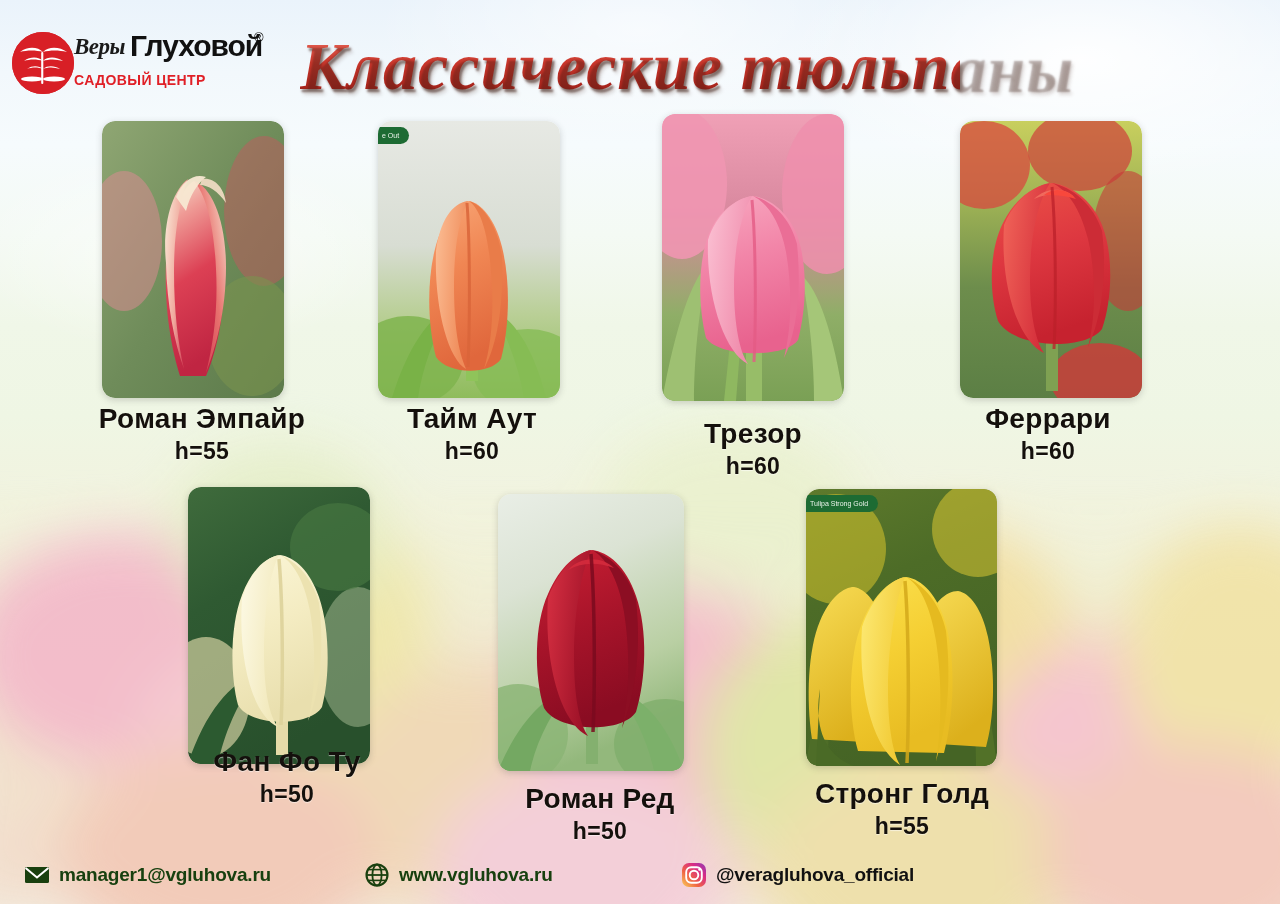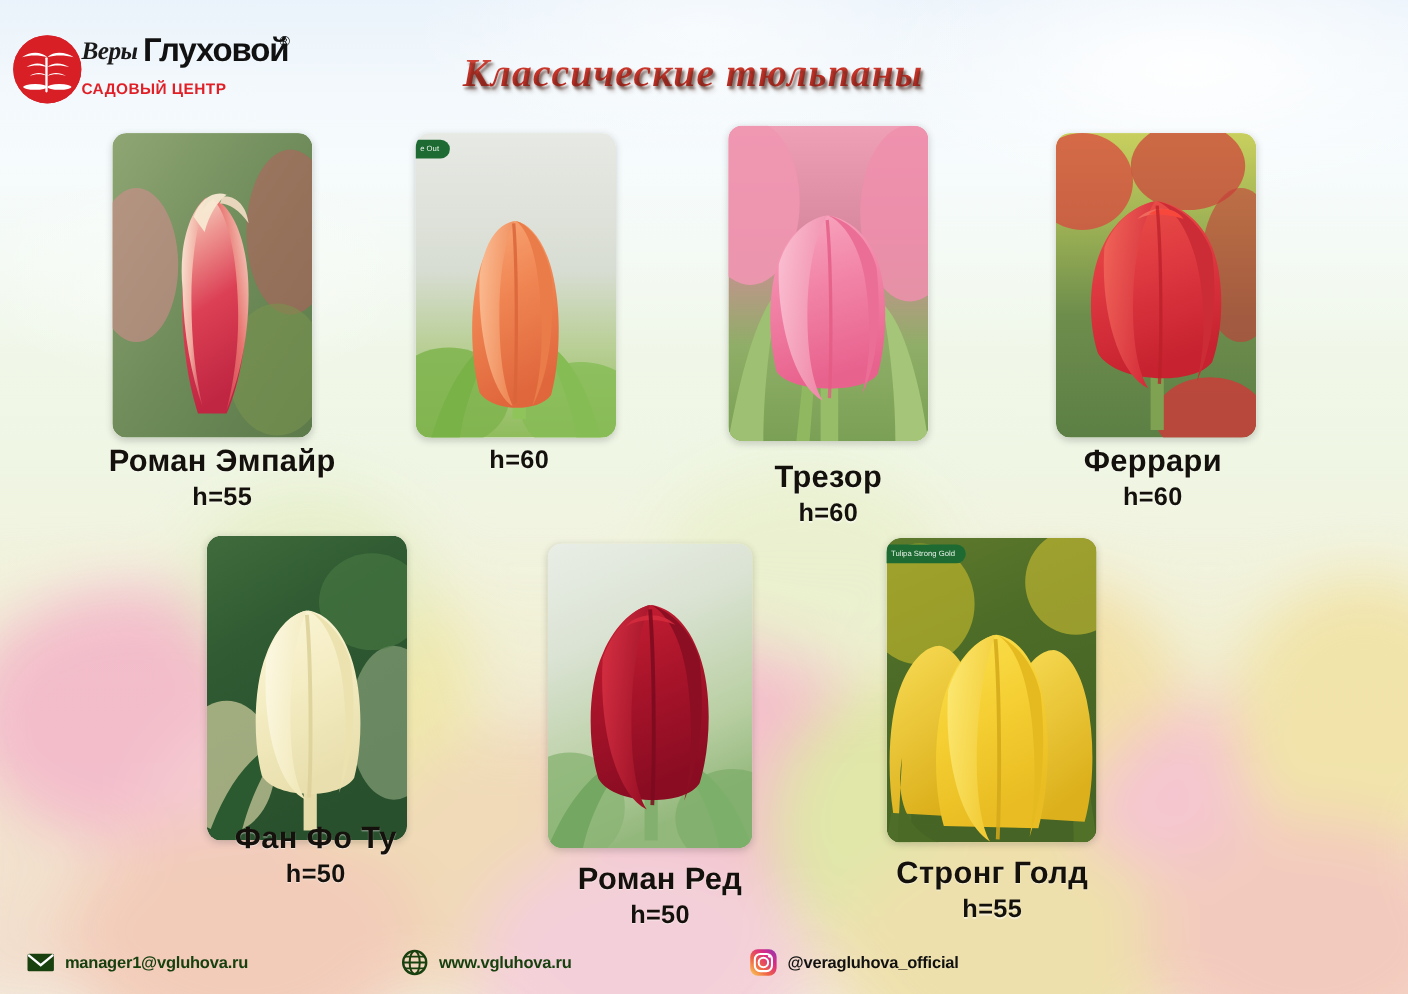--- a/index.html
+++ b/index.html
@@ -113,21 +113,21 @@
 
   
   .title {
     position: absolute;
     left: 300px; top: 36px;
     width: 660px;
     text-align: center;
     font-family: "Liberation Serif", "DejaVu Serif", serif;
     font-style: italic;
     font-weight: bold;
-    font-size: 36px;
+    font-size: 68px;
     line-height: 60px;
     letter-spacing: 1px;
     color: #c4352c;
     background: linear-gradient(to bottom, #e8685a 0%, #c9362b 45%, #9d1f18 100%);
     -webkit-background-clip: text;
     background-clip: text;
     -webkit-text-fill-color: transparent;
     text-shadow: 2px 3px 2px rgba(60,30,20,0.35);
     filter: drop-shadow(2px 3px 1.5px rgba(70,35,25,0.45));
     white-space: nowrap;
@@ -193,21 +193,21 @@
   .contact {
     position: absolute;
     display: flex;
     align-items: center;
     gap: 9px;
     height: 30px;
   }
   .contact .txt {
     font-family: "Liberation Sans", "DejaVu Sans", sans-serif;
     font-weight: bold;
-    font-size: 15px;
+    font-size: 19px;
     letter-spacing: -0.2px;
     white-space: nowrap;
   }
   .c-green .txt { color: #17400f; }
   .c-dark  .txt { color: #111111; }
   .ic { width: 26px; height: 26px; flex: 0 0 26px; position: relative; }
 </style>
 </head>
 <body>
 
@@ -334,20 +334,21 @@
           <path d="M168 277 C156 228, 136 198, 116 190 C130 218, 142 250, 146 277 Z" fill="#86bc54"></path>
           <path d="M58 236 C50 206, 48 160, 58 124 C66 96, 80 82, 91 80 C103 82, 117 98, 124 126 C133 162, 131 208, 123 238 C112 254, 70 254, 58 236 Z" fill="url(#p2)"></path>
           <path d="M58 130 C62 100, 74 82, 90 80 C82 96, 76 124, 76 164 C76 204, 80 230, 88 248 C70 238, 56 186, 58 130 Z" fill="url(#p2b)"></path>
           <path d="M91 80 C106 84, 120 106, 124 136 C126 188, 118 226, 106 248 C114 222, 116 188, 113 150 C110 110, 102 88, 91 80 Z" fill="#e97c49"></path>
           <path d="M89 82 C92 120, 92 200, 90 246" stroke="#d9653a" stroke-width="3" fill="none" opacity="0.85"></path>
         </svg>
       </div>
       <div class="badge">e Out</div>
     </div>
     <div class="label" style="left:330px; top:402px; width:284px;">
+      <span class="name">Тайм Аут</span>
       <span class="h">h=60</span>
     </div>
 
     <div class="card" style="left:662px; top:114px; width:182px; height:287px;">
       <div class="photo">
         <svg width="182" height="287" viewBox="0 0 182 287" preserveAspectRatio="none">
           <defs>
             <linearGradient id="bg3" x1="0" y1="0" x2="0" y2="1">
               <stop offset="0" stop-color="#f0a0b6"></stop>
                 <stop offset="0.35" stop-color="#d8889e"></stop>

